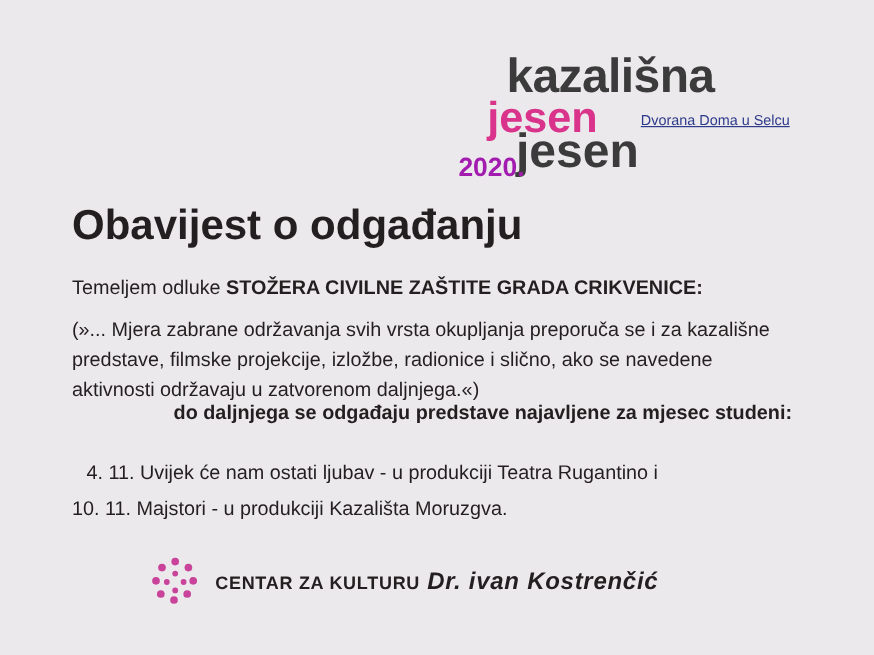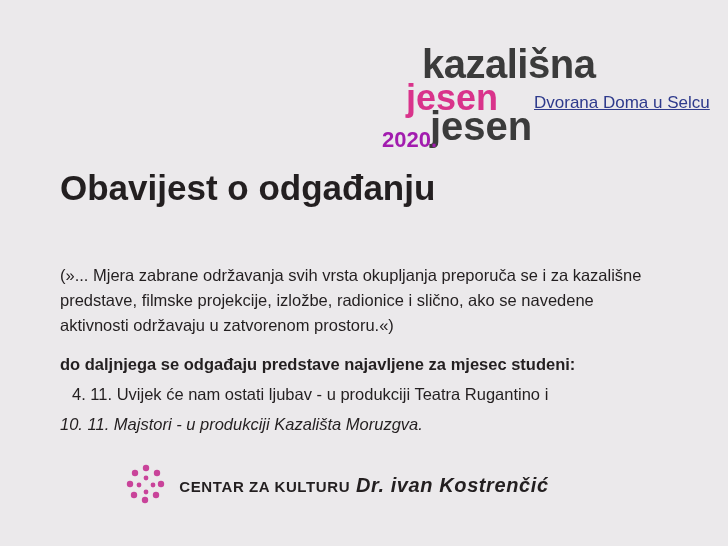--- a/index.html
+++ b/index.html
@@ -64,21 +64,21 @@
     top: 85px;
     font-size: 22px;
     font-weight: bold;
     color: #a21caf;
     line-height: 1;
   }
   .logo-venue {
     position: absolute;
     left: 152px;
     top: 49px;
-    font-size: 17px;
+    font-size: 12px;
     color: #2e3a8c;
     text-decoration: underline;
     white-space: nowrap;
   }
 
   
   .headline {
     position: absolute;
     left: 60px;
     top: 168px;
@@ -91,23 +91,23 @@
   .para {
     position: absolute;
     left: 60px;
     width: 600px;
     font-size: 16.5px;
     line-height: 25px;
     color: #231f20;
   }
   .para-1 { top: 228px; }
   .para-2 { top: 263px; }
-  .para-3 { top: 352px; }
+  .para-3 { top: 332px; text-align: right; }
   .para-4 { top: 382px; margin-left: 12px; }
-  .para-5 { top: 412px; font-style: italic; }
+  .para-5 { top: 412px; }
 
   .bold { font-weight: bold; }
 
   
   .footer {
     position: absolute;
     left: 0;
     top: 462px;
     width: 672px;
     display: flex;
@@ -140,22 +140,25 @@
   <div class="logo-block">
     <div class="logo-kazalisna">kazališna</div>
     <div class="logo-jesen-pink">jesen</div>
     <div class="logo-jesen-dark">jesen</div>
     <div class="logo-year">2020.</div>
     <div class="logo-venue">Dvorana Doma u Selcu</div>
   </div>
 
   <div class="headline">Obavijest o odgađanju</div>
 
+  <div class="para para-1">
+    <span>Temeljem odluke </span><span class="bold">STOŽERA CIVILNE ZAŠTITE GRADA CRIKVENICE:</span>
+  </div>
 
-  <div class="para para-2">(»... Mjera zabrane održavanja svih vrsta okupljanja preporuča se i za kazališne predstave, filmske projekcije, izložbe, radionice i slično, ako se navedene aktivnosti održavaju u zatvorenom prostoru.«)</div>
+  <div class="para para-2">(»... Mjera zabrane održavanja svih vrsta okupljanja preporuča se i za kazališne predstave, filmske projekcije, izložbe, radionice i slično, ako se navedene aktivnosti održavaju u zatvorenom daljnjega.«)</div>
 
   <div class="para para-3 bold">do daljnjega se odgađaju predstave najavljene za mjesec studeni:</div>
 
   <div class="para para-4">4. 11. Uvijek će nam ostati ljubav - u produkciji Teatra Rugantino i</div>
   <div class="para para-5">10. 11. Majstori - u produkciji Kazališta Moruzgva.</div>
 
   <div class="footer">
     <div class="footer-mark">
       <svg width="46" height="46" viewBox="0 0 46 46" aria-hidden="true">
         <g fill="#c9439a">

